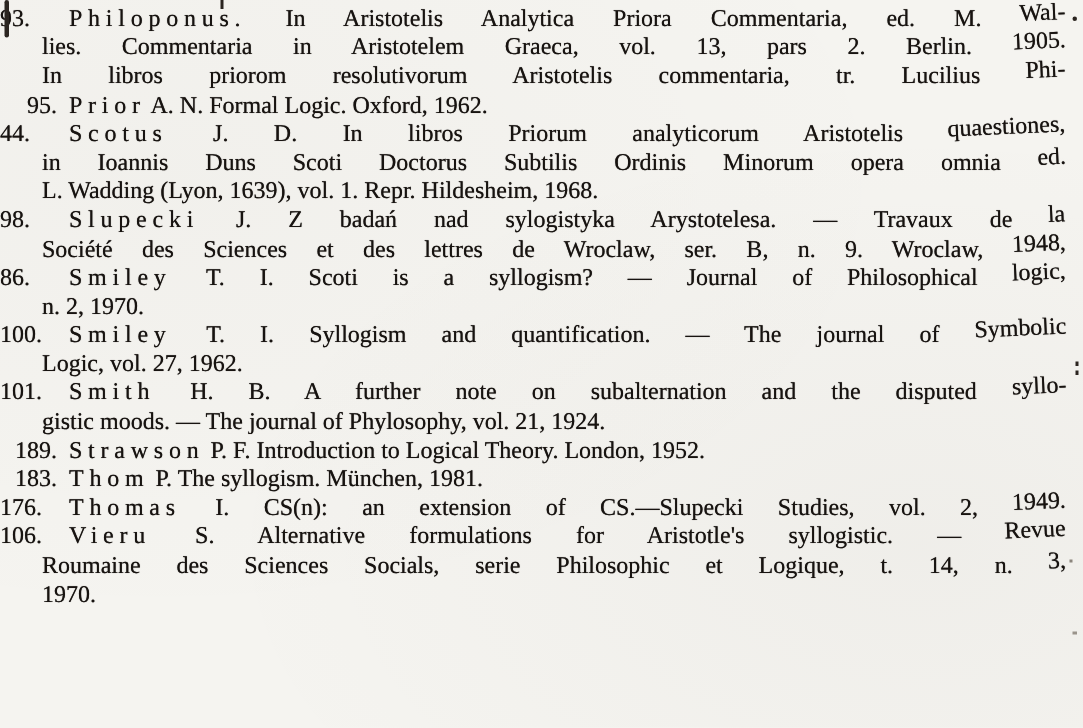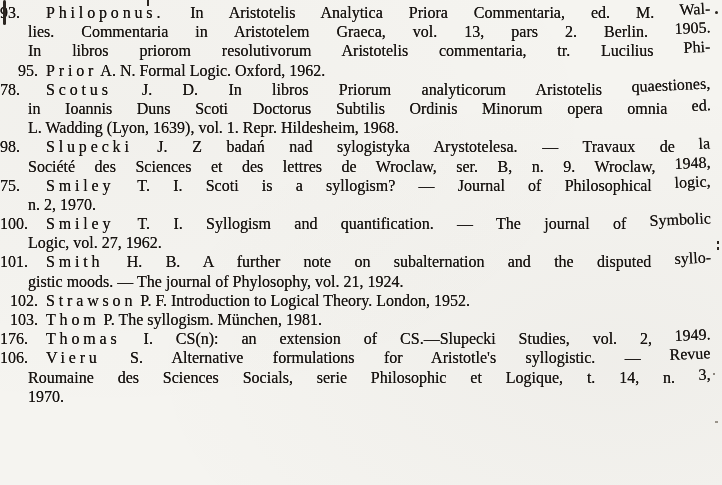--- a/index.html
+++ b/index.html
@@ -59,45 +59,45 @@
   <div class="list" id="biblio">
       <div class="entry">
         <div class="line first just"><span class="num">93.</span><span class="spaced">Philoponus.</span> <span class="txt">In Aristotelis Analytica Priora Commentaria, ed. M.</span> <span class="lift">Wal-</span></div>
         <div class="line cont just"><span class="txt">lies. Commentaria in Aristotelem Graeca, vol. 13, pars 2. Berlin.</span> <span class="lift">1905.</span></div>
         <div class="line cont just"><span class="txt">In libros priorom resolutivorum Aristotelis commentaria, tr. Lucilius</span> <span class="lift">Phi-</span></div>
       </div>
       <div class="entry">
         <div class="line first"><span class="num">95.</span><span class="spaced">Prior</span> <span class="txt">A. N. Formal Logic. Oxford, 1962.</span></div>
       </div>
       <div class="entry">
-        <div class="line first just"><span class="num">78.</span><span class="spaced">Scotus</span> <span class="txt">J. D. In libros Priorum analyticorum Aristotelis</span> <span class="lift">quaestiones,</span></div>
+        <div class="line first just"><span class="num">44.</span><span class="spaced">Scotus</span> <span class="txt">J. D. In libros Priorum analyticorum Aristotelis</span> <span class="lift">quaestiones,</span></div>
         <div class="line cont just"><span class="txt">in Ioannis Duns Scoti Doctorus Subtilis Ordinis Minorum opera omnia</span> <span class="lift">ed.</span></div>
         <div class="line cont"><span class="txt">L. Wadding (Lyon, 1639), vol. 1. Repr. Hildesheim, 1968.</span></div>
       </div>
       <div class="entry">
         <div class="line first just"><span class="num">98.</span><span class="spaced">Slupecki</span> <span class="txt">J. Z badań nad sylogistyka Arystotelesa. — Travaux de</span> <span class="lift">la</span></div>
         <div class="line cont just"><span class="txt">Société des Sciences et des lettres de Wroclaw, ser. B, n. 9. Wroclaw,</span> <span class="lift">1948,</span></div>
       </div>
       <div class="entry">
-        <div class="line first just"><span class="num">75.</span><span class="spaced">Smiley</span> <span class="txt">T. I. Scoti is a syllogism? — Journal of Philosophical</span> <span class="lift">logic,</span></div>
+        <div class="line first just"><span class="num">86.</span><span class="spaced">Smiley</span> <span class="txt">T. I. Scoti is a syllogism? — Journal of Philosophical</span> <span class="lift">logic,</span></div>
         <div class="line cont"><span class="txt">n. 2, 1970.</span></div>
       </div>
       <div class="entry">
         <div class="line first just"><span class="num">100.</span><span class="spaced">Smiley</span> <span class="txt">T. I. Syllogism and quantification. — The journal of</span> <span class="lift">Symbolic</span></div>
         <div class="line cont"><span class="txt">Logic, vol. 27, 1962.</span></div>
       </div>
       <div class="entry">
         <div class="line first just"><span class="num">101.</span><span class="spaced">Smith</span> <span class="txt">H. B. A further note on subalternation and the disputed</span> <span class="lift">syllo-</span></div>
         <div class="line cont"><span class="txt">gistic moods. — The journal of Phylosophy, vol. 21, 1924.</span></div>
       </div>
       <div class="entry">
-        <div class="line first"><span class="num">102.</span><span class="spaced">Strawson</span> <span class="txt">P. F. Introduction to Logical Theory. London, 1952.</span></div>
+        <div class="line first"><span class="num">189.</span><span class="spaced">Strawson</span> <span class="txt">P. F. Introduction to Logical Theory. London, 1952.</span></div>
       </div>
       <div class="entry">
-        <div class="line first"><span class="num">103.</span><span class="spaced">Thom</span> <span class="txt">P. The syllogism. München, 1981.</span></div>
+        <div class="line first"><span class="num">183.</span><span class="spaced">Thom</span> <span class="txt">P. The syllogism. München, 1981.</span></div>
       </div>
       <div class="entry">
         <div class="line first just"><span class="num">176.</span><span class="spaced">Thomas</span> <span class="txt">I. CS(n): an extension of CS.—Slupecki Studies, vol. 2,</span> <span class="lift">1949.</span></div>
       </div>
       <div class="entry">
         <div class="line first just"><span class="num">106.</span><span class="spaced">Vieru</span> <span class="txt">S. Alternative formulations for Aristotle's syllogistic. —</span> <span class="lift">Revue</span></div>
         <div class="line cont just"><span class="txt">Roumaine des Sciences Socials, serie Philosophic et Logique, t. 14, n.</span> <span class="lift">3,</span></div>
         <div class="line cont"><span class="txt">1970.</span></div>
       </div>
     </div>

